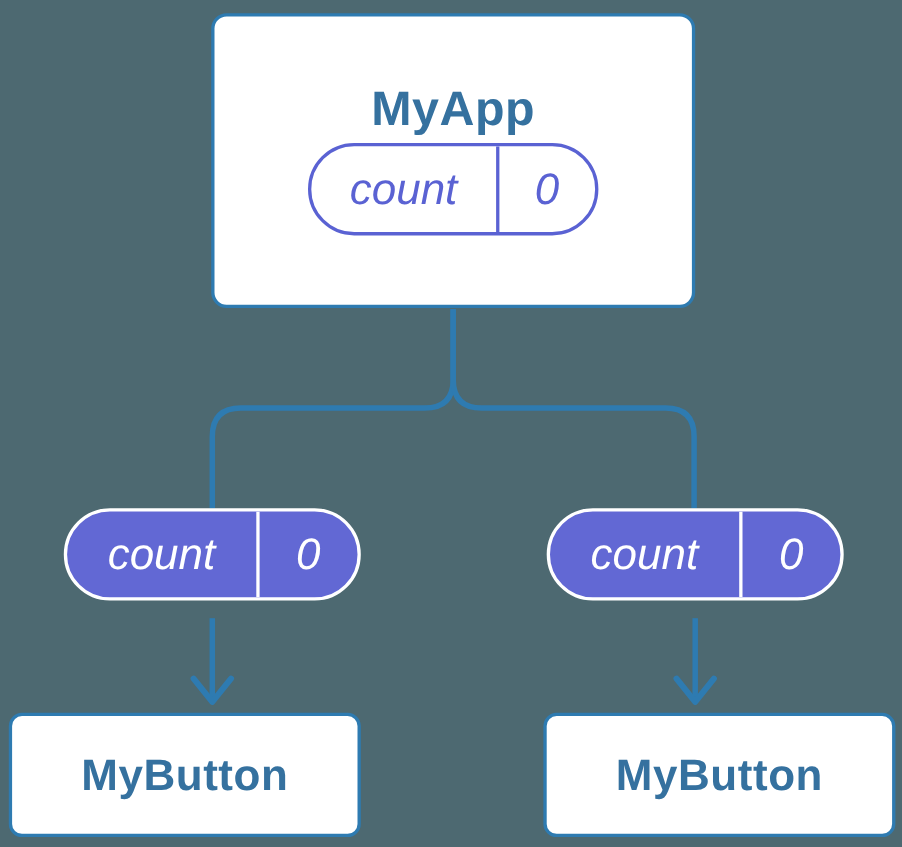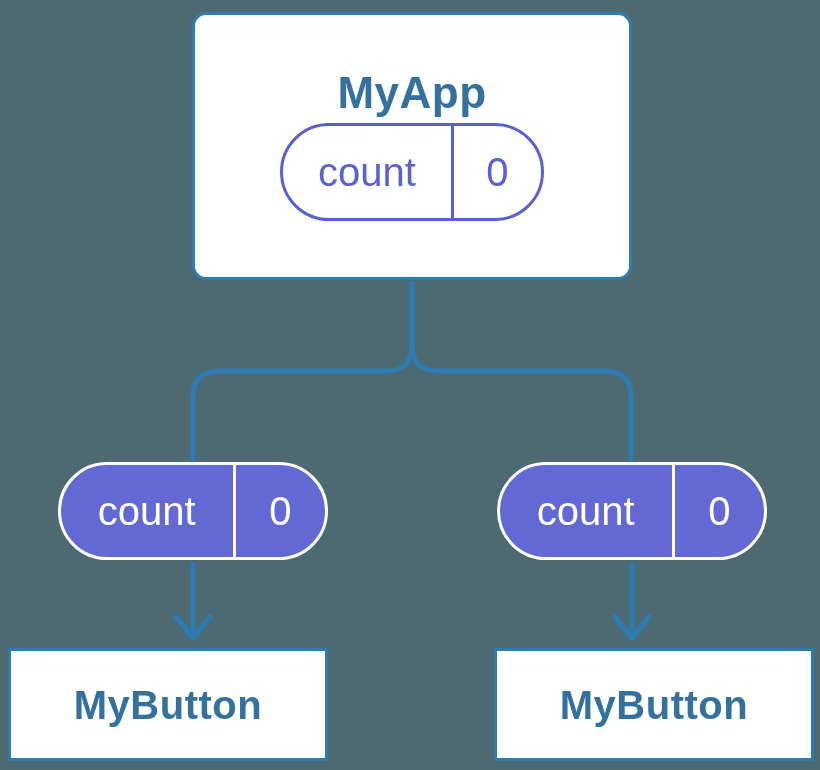--- a/index.html
+++ b/index.html
@@ -12,28 +12,29 @@
   .edge {fill:none; stroke:#2E7BB1; stroke-width:5;}
   .arrowhead {stroke-width:5.5; stroke-linejoin:round; stroke-linecap:round;}
 
   .node {
     position:absolute; background:#FFFFFF; border:3px solid #2E7BB1;
     box-sizing:border-box; display:flex; flex-direction:column;
     align-items:center; justify-content:center;
   }
   .root {left:192px; top:12px; width:440px; height:268px; border-radius:14px; gap:8px;}
   .node-title {color:#35719F; font-weight:700; font-size:44px; letter-spacing:0.5px; line-height:1;}
-  .leaf {top:648px; width:320px; height:113px; border-radius:0;}
+  .leaf {top:648px; width:320px; height:113px; border-radius:12px;}
   .leaf .node-title {font-size:40px;}
   .leaf-left {left:8px;}
   .leaf-right {left:494px;}
 
   .pill {
-    display:flex; height:98px; border-radius:50px; overflow:hidden;
+    display:flex; height:84px; border-radius:50px; overflow:hidden;
     box-sizing:border-box;
+    font-style:italic;
   }
   .pill-outline {
     width:264px; background:#FFFFFF; border:3px solid #5A62D3; color:#5A62D3;
   }
   .pill-outline .pill-key {border-right:3px solid #5A62D3;}
   .pill-solid {
     position:absolute; top:462px; width:270px; background:#6268D4;
     border:3px solid #FFFFFF; color:#FFFFFF;
   }
   .pill-solid .pill-key {border-right:3px solid #FFFFFF;}

